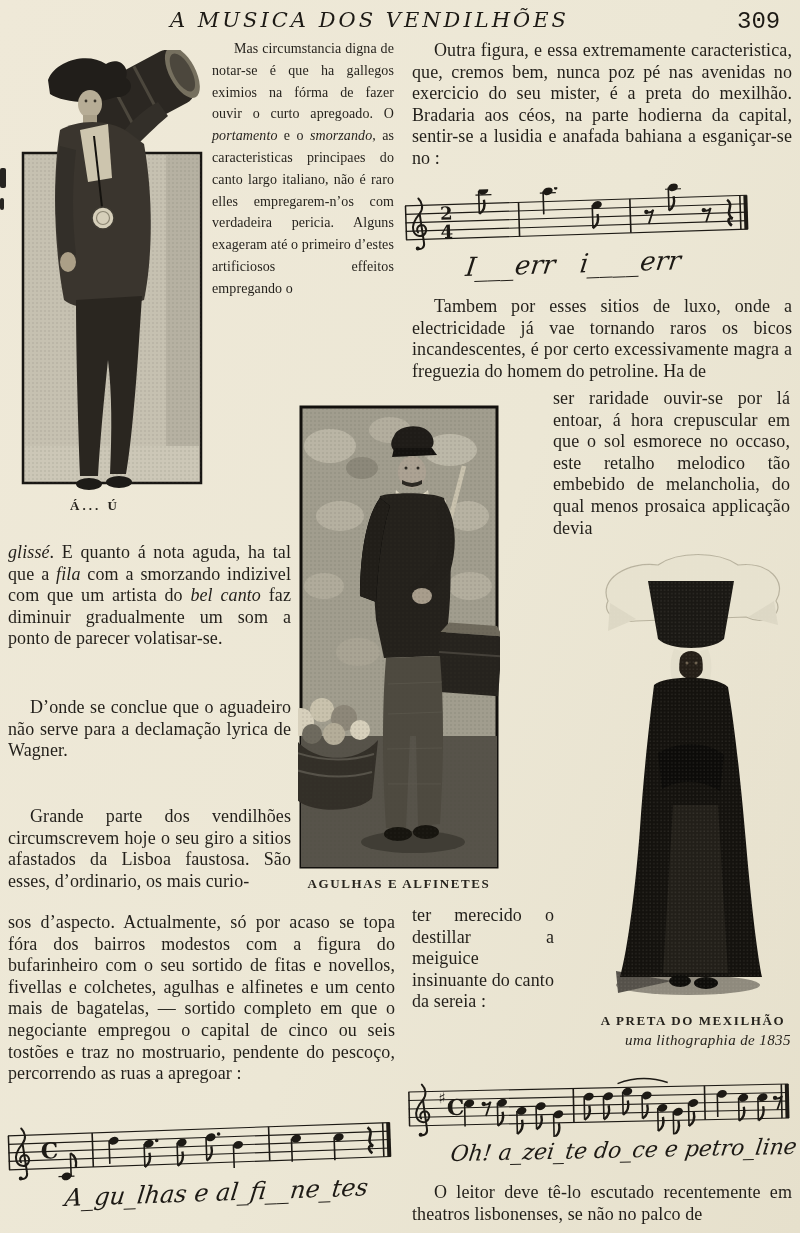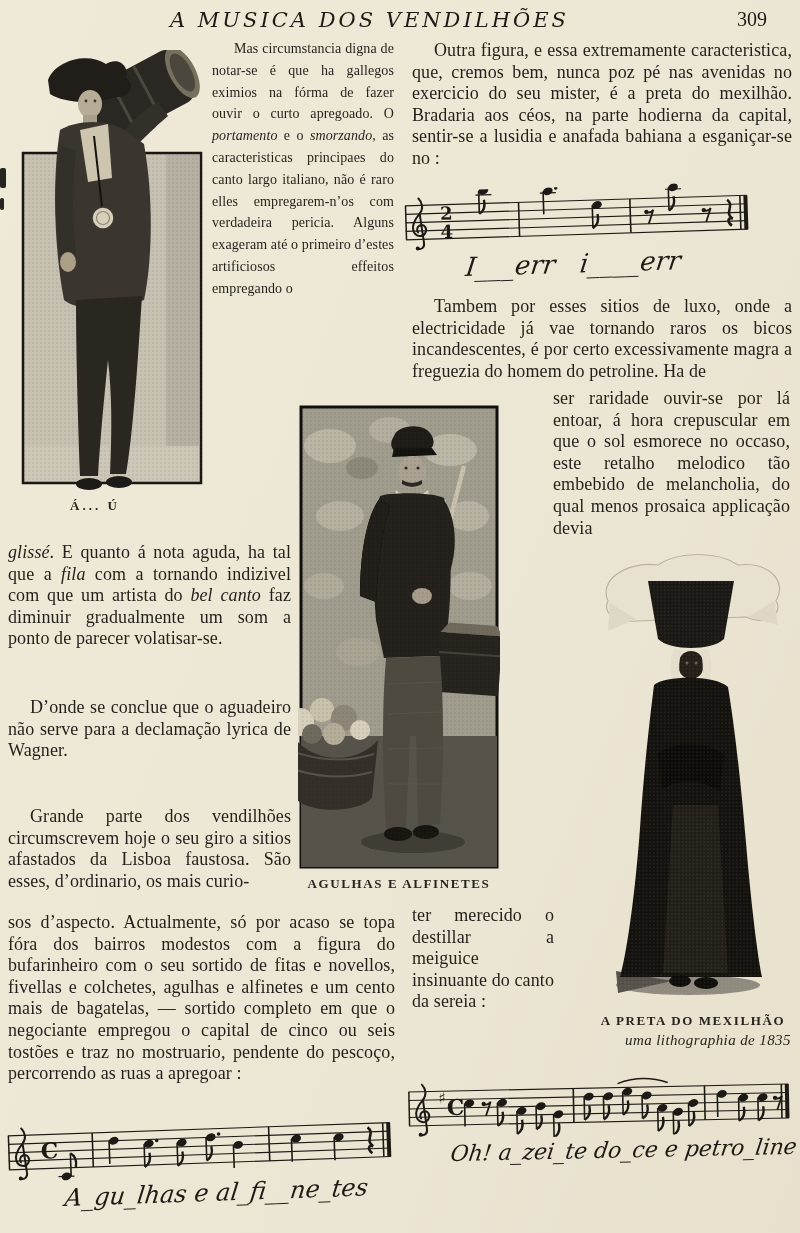--- a/index.html
+++ b/index.html
@@ -2,21 +2,21 @@
 <html><head>
 <meta charset="utf-8">
 <style>
   html,body{margin:0;padding:0;background:#e7e2d0;}
   .page{position:relative;width:800px;height:1233px;margin:0 auto;overflow:hidden;
         background:linear-gradient(112deg,#efe9d8 0%,#ece7d5 55%,#e6e0cc 100%);
         color:#221f1a;font-family:"Liberation Serif",serif;}
   .abs{position:absolute;}
   .title{font-family:"DejaVu Serif",serif;font-style:italic;font-size:21px;
          letter-spacing:3px;color:#1d1a15;white-space:nowrap;}
-  .pageno{font-family:Liberation Serif, serif;font-size:20px;color:#1d1a15;}
+  .pageno{font-family:Liberation Mono, monospace;font-size:24px;color:#1d1a15;}
   .bt{font-size:18px;line-height:21.6px;text-align:justify;color:#221f1a;letter-spacing:0.1px;}
   .bt.narrowtall{font-size:14px;line-height:21.8px;font-family:Liberation Serif, serif;}
   .ind{text-indent:22px;}
   .bt i{font-style:italic;}
   .cap{font-size:13px;font-weight:bold;letter-spacing:1.6px;text-align:center;color:#27241e;}
   .capsub{font-size:15px;font-weight:normal;letter-spacing:0.4px;text-align:center;color:#27241e;font-style:italic;}
   .lyric{font-family:"DejaVu Serif",serif;font-style:italic;color:#1d1a15;
          white-space:pre;transform:skewX(-9deg);}
   .music{transform-origin:left center;}
   .artifact{background:#262420;border-radius:2px;}
@@ -178,21 +178,21 @@
       <circle cx="24" cy="306" r="12" fill="#c9c2ad"></circle>
       <circle cx="46" cy="314" r="13" fill="#8d8779"></circle>
       <circle cx="62" cy="326" r="10" fill="#d7d0bc"></circle>
       <circle cx="14" cy="330" r="10" fill="#6e6a5e"></circle>
       <circle cx="36" cy="330" r="11" fill="#b4ad99"></circle>
     </g>
     <rect x="3" y="3" width="196" height="460" fill="url(#ht2)"></rect>
   </svg>
   <div class="abs cap" style="left:298px;top:876px;width:202px;">AGULHAS E ALFINETES</div>
 
-  <p class="abs bt" style="left:8px;top:542px;width:283px;margin:0;"><i>glissé</i><span>. E quanto á nota aguda, ha tal que a </span><i>fila</i><span> com a tornando indizivel com que um artista do </span><i>bel canto</i><span> faz diminuir gradualmente um som a ponto de parecer volatisar-se.</span></p>
+  <p class="abs bt" style="left:8px;top:542px;width:283px;margin:0;"><i>glissé</i><span>. E quanto á nota aguda, ha tal que a </span><i>fila</i><span> com a smorzando indizivel com que um artista do </span><i>bel canto</i><span> faz diminuir gradualmente um som a ponto de parecer volatisar-se.</span></p>
 
   <p class="abs bt ind" style="left:8px;top:697px;width:283px;margin:0;">D’onde se conclue que o aguadeiro não serve para a declamação lyrica de Wagner.</p>
 
   <p class="abs bt ind" style="left:8px;top:806px;width:283px;margin:0;">Grande parte dos vendilhões circumscrevem hoje o seu giro a sitios afastados da Lisboa faustosa. São esses, d’ordinario, os mais curio-</p>
 
   <p class="abs bt" style="left:8px;top:912px;width:387px;margin:0;">sos d’aspecto. Actualmente, só por acaso se topa fóra dos bairros modestos com a figura do bufarinheiro com o seu sortido de fitas e novellos, fivellas e colchetes, agulhas e alfinetes e um cento mais de bagatelas, — sortido completo em que o negociante empregou o capital de cinco ou seis tostões e traz no mostruario, pendente do pescoço, percorrendo as ruas a apregoar :</p>
 
   <p class="abs bt" style="left:412px;top:905px;width:142px;margin:0;">ter merecido o destillar a meiguice insinuante do canto da sereia :</p>
 
   <svg class="abs" style="left:588px;top:553px;" width="207" height="452" viewBox="0 0 207 452">
@@ -289,20 +289,21 @@
         <line x1="352.35" x2="352.35" y1="26.75" y2="49.75" stroke="#1d1a15" stroke-width="1.6"></line>
         <path d="M352.35,49.75 q7,-4 5,-14" fill="none" stroke="#1d1a15" stroke-width="2.4"></path>
         <circle cx="78.06" cy="27.6" r="2.2" fill="#1d1a15"></circle>
         <path d="M78.06,27.6 Q82.06,29.6 85.06,25.6 L80.06,39.6" fill="none" stroke="#1d1a15" stroke-width="1.8"></path>
         <circle cx="369.49" cy="27.6" r="2.2" fill="#1d1a15"></circle>
         <path d="M369.49,27.6 Q373.49,29.6 376.49,25.6 L371.49,39.6" fill="none" stroke="#1d1a15" stroke-width="1.8"></path>
       </svg>
     <div class="lyric" style="font-size:22px;margin:-2px 0 0 44px;">Oh! a_zei_te do_ce e petro_line</div>
   </div>
 
+  <p class="abs bt ind" style="left:412px;top:1182px;width:380px;margin:0;">O leitor deve tê-lo escutado recentemente em theatros lisbonenses, se não no palco de</p>
 
   <div class="abs music" style="left:6px;top:1122px;width:390px;transform:rotate(-2deg);">
     <svg width="388" height="62">
         <line x1="3" x2="385" y1="14" y2="14" stroke="#1d1a15" stroke-width="1.1"></line>
         <line x1="3" x2="385" y1="22.5" y2="22.5" stroke="#1d1a15" stroke-width="1.1"></line>
         <line x1="3" x2="385" y1="31" y2="31" stroke="#1d1a15" stroke-width="1.1"></line>
         <line x1="3" x2="385" y1="39.5" y2="39.5" stroke="#1d1a15" stroke-width="1.1"></line>
         <line x1="3" x2="385" y1="48" y2="48" stroke="#1d1a15" stroke-width="1.1"></line>
         <line x1="3.5" x2="3.5" y1="14" y2="48" stroke="#1d1a15" stroke-width="1.5"></line>
         <path d="M16.6,7 C20.8,11.4 21.4,17.4 17.4,22.2

